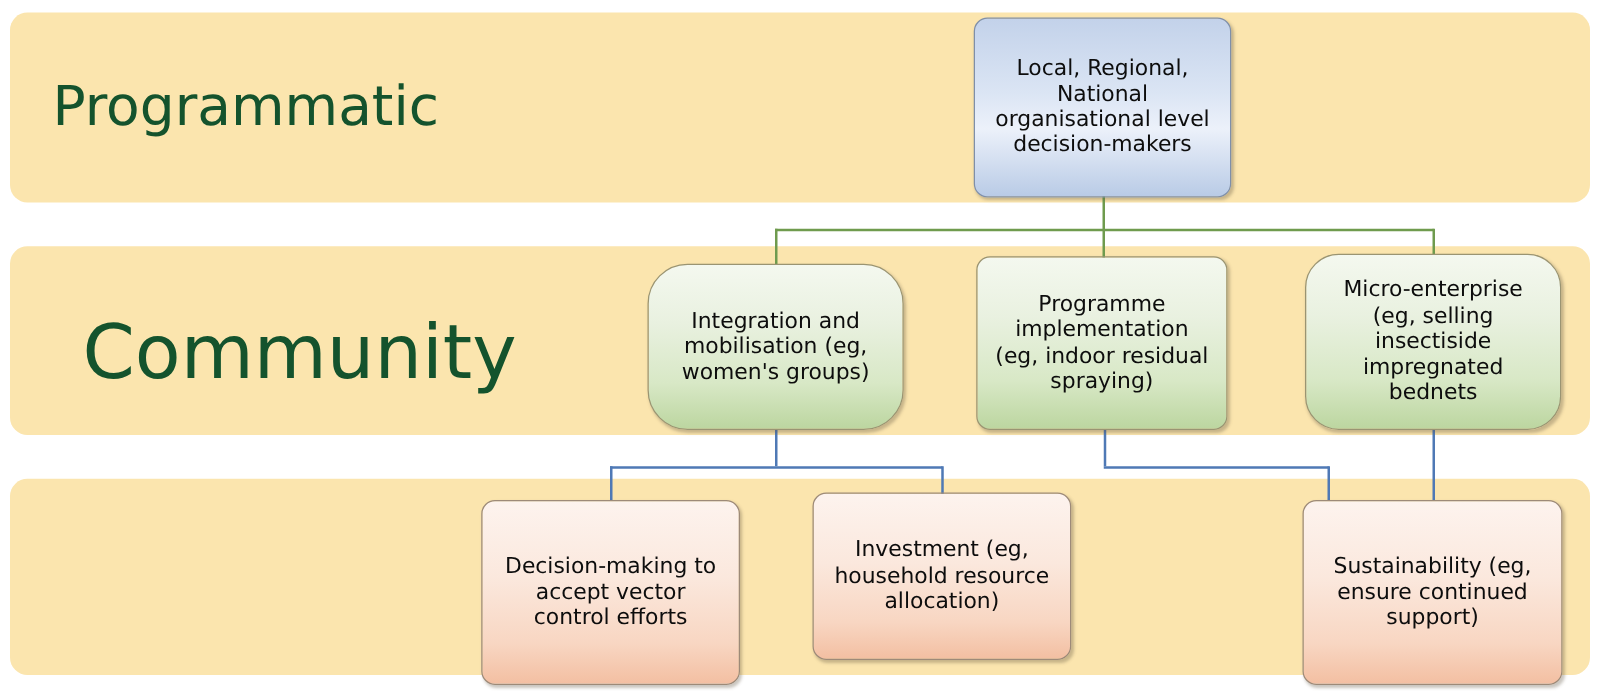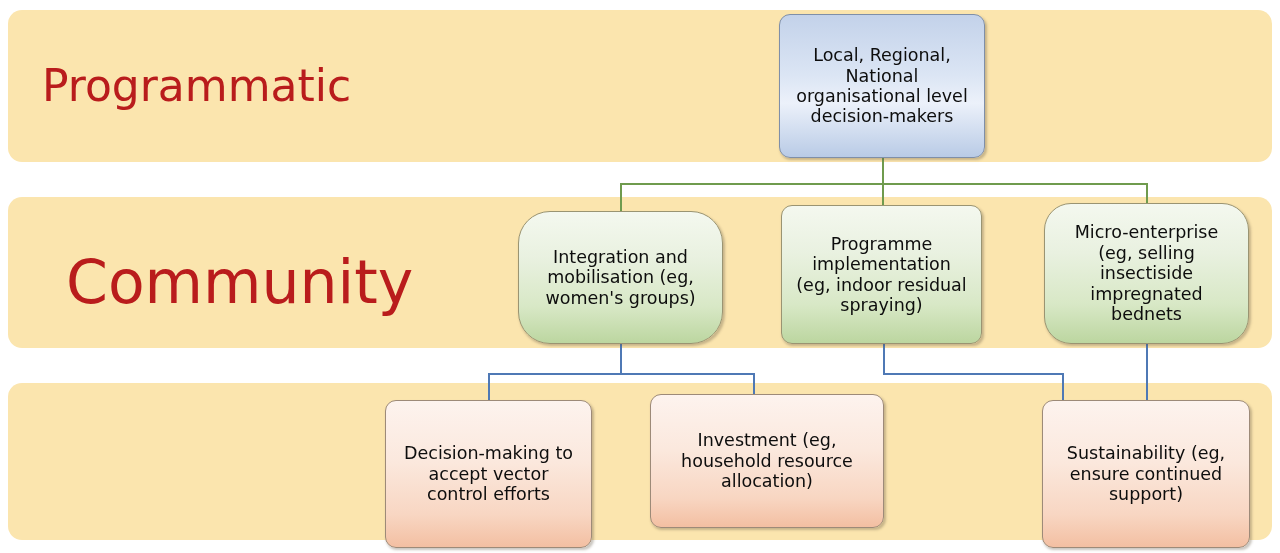--- a/index.html
+++ b/index.html
@@ -19,21 +19,21 @@
   }
 
   
   .band {
     position: absolute;
     background: #fbe5ae;
     border-radius: 14px;
   }
   .band-label {
     position: absolute;
-    color: #b91c1c;
+    color: #14532d;
     font-family: "DejaVu Sans", sans-serif;
     font-weight: 400;
     white-space: nowrap;
     letter-spacing: 0px;
   }
 
   
   .node {
     position: absolute;
     box-sizing: border-box;
@@ -124,21 +124,21 @@
   </div>
 
   <div class="node green" style="left:1044px; top:203px; width:205px; height:141px;border-radius:27px;">
     <span>Micro-enterprise (eg, selling insectiside impregnated bednets</span>
   </div>
 
   <div class="node orange" style="left:385px; top:400px; width:207px; height:148px;">
     <span>Decision-making to accept vector control efforts</span>
   </div>
 
-  <div class="node orange" style="left:650px; top:394px; width:234px; height:134px;">
+  <div class="node orange" style="left:650px; top:394px; width:207px; height:134px;">
     <span>Investment (eg, household resource allocation)</span>
   </div>
 
   <div class="node orange" style="left:1042px; top:400px; width:208px; height:148px;">
     <span>Sustainability (eg, ensure continued support)</span>
   </div>
 
 </div>
 
 </body></html>

